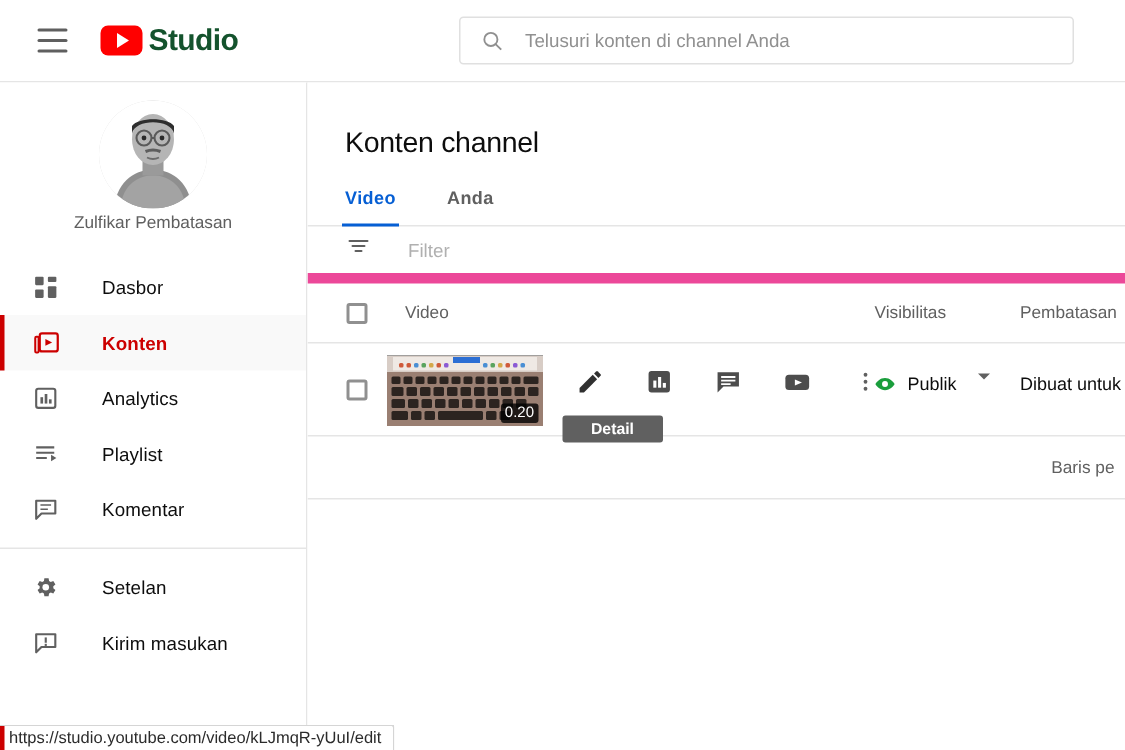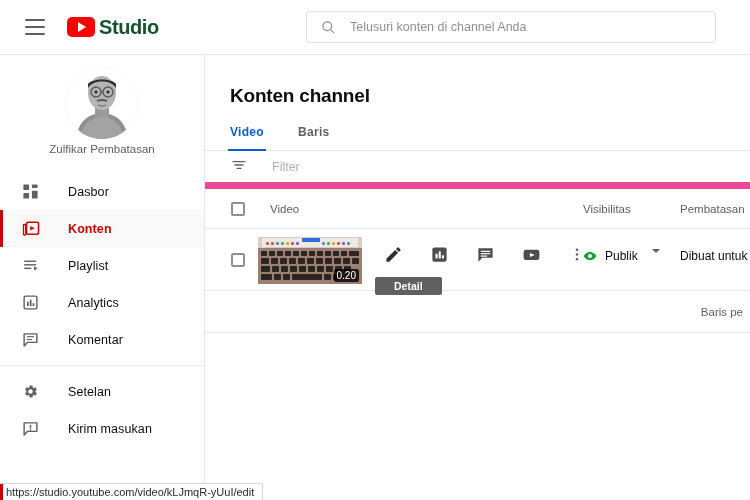--- a/index.html
+++ b/index.html
@@ -90,21 +90,21 @@
   }
   .navitem.active .nlabel { color:#cc0000; font-weight:700; }
   .nav-sep { height:1px; background:#e5e5e5; margin:7px 0 7px 0; }
 
   
   .main {
     position:absolute; left:205px; top:55px; width:545px; height:445px;
     background:#fff; overflow:hidden;
   }
   .page-title {
-    font-size:19px; font-weight:700; color:#0d0d0d;
+    font-size:19px; font-weight:400; color:#0d0d0d;
     padding:30px 0 0 25px; letter-spacing:-0.2px;
   }
 
   .tabs {
     display:flex; margin-top:18px; padding-left:25px;
     border-bottom:1px solid #e5e5e5; position:relative;
   }
   .tab {
     font-size:12px; font-weight:700; color:#606060;
     padding:0 16px 11px 4px; cursor:pointer; letter-spacing:0.3px;
@@ -279,45 +279,45 @@
             <rect x="2" y="6" width="3" height="14" rx="1" fill="none" stroke="#cc0000" stroke-width="1.8"></rect>
             <rect x="6" y="3" width="16" height="16" rx="2" fill="none" stroke="#cc0000" stroke-width="2"></rect>
             <path d="M11 8 L17 11 L11 14 Z" fill="#cc0000"></path>
           </svg>
         </span>
         <span class="nlabel">Konten</span>
       </div>
 
       <div class="navitem">
         <span class="nicon">
+          <svg width="17" height="17" viewBox="0 0 24 24">
+            <rect x="3" y="3" width="18" height="18" rx="2" fill="none" stroke="#606060" stroke-width="2"></rect>
+            <rect x="7" y="11" width="2.5" height="6" fill="#606060"></rect>
+            <rect x="11" y="8" width="2.5" height="9" fill="#606060"></rect>
+            <rect x="15" y="13" width="2.5" height="4" fill="#606060"></rect>
+          </svg>
+        </span>
+        <span class="nlabel">Analytics</span>
+      </div>
+
+      <div class="navitem">
+        <span class="nicon">
           <svg width="17" height="17" viewBox="0 0 24 24" stroke="#606060" stroke-width="2">
             <line x1="3" y1="6" x2="20" y2="6"></line>
             <line x1="3" y1="11" x2="20" y2="11"></line>
             <line x1="3" y1="16" x2="13" y2="16"></line>
             <path d="M17 13 L22 16 L17 19 Z" fill="#606060" stroke="none"></path>
           </svg>
         </span>
         <span class="nlabel">Playlist</span>
       </div>
 
       <div class="navitem">
         <span class="nicon">
           <svg width="17" height="17" viewBox="0 0 24 24">
-            <rect x="3" y="3" width="18" height="18" rx="2" fill="none" stroke="#606060" stroke-width="2"></rect>
-            <rect x="7" y="11" width="2.5" height="6" fill="#606060"></rect>
-            <rect x="11" y="8" width="2.5" height="9" fill="#606060"></rect>
-            <rect x="15" y="13" width="2.5" height="4" fill="#606060"></rect>
-          </svg>
-        </span>
-        <span class="nlabel">Analytics</span>
-      </div>
-
-      <div class="navitem">
-        <span class="nicon">
-          <svg width="17" height="17" viewBox="0 0 24 24">
             <path d="M3 4 H21 V16 H8 L3 21 Z" fill="none" stroke="#606060" stroke-width="2" stroke-linejoin="round"></path>
             <line x1="7" y1="8" x2="17" y2="8" stroke="#606060" stroke-width="1.6"></line>
             <line x1="7" y1="12" x2="14" y2="12" stroke="#606060" stroke-width="1.6"></line>
           </svg>
         </span>
         <span class="nlabel">Komentar</span>
       </div>
 
       <div class="nav-sep"></div>
 
@@ -347,21 +347,21 @@
 
   <div class="main">
 
     <div class="page-title">Konten channel</div>
 
     <div class="tabs">
       <div class="tab active">
         <span>Video</span>
       </div>
       <div class="tab">
-        <span>Baris</span>
+        <span>Anda</span>
       </div>
     </div>
 
     <div class="filterrow">
       <span>
         <svg width="16" height="16" viewBox="0 0 24 24" stroke="#606060" stroke-width="2" stroke-linecap="round">
           <line x1="3" y1="7" x2="21" y2="7"></line>
           <line x1="6" y1="12" x2="18" y2="12"></line>
           <line x1="9" y1="17" x2="15" y2="17"></line>
         </svg>

